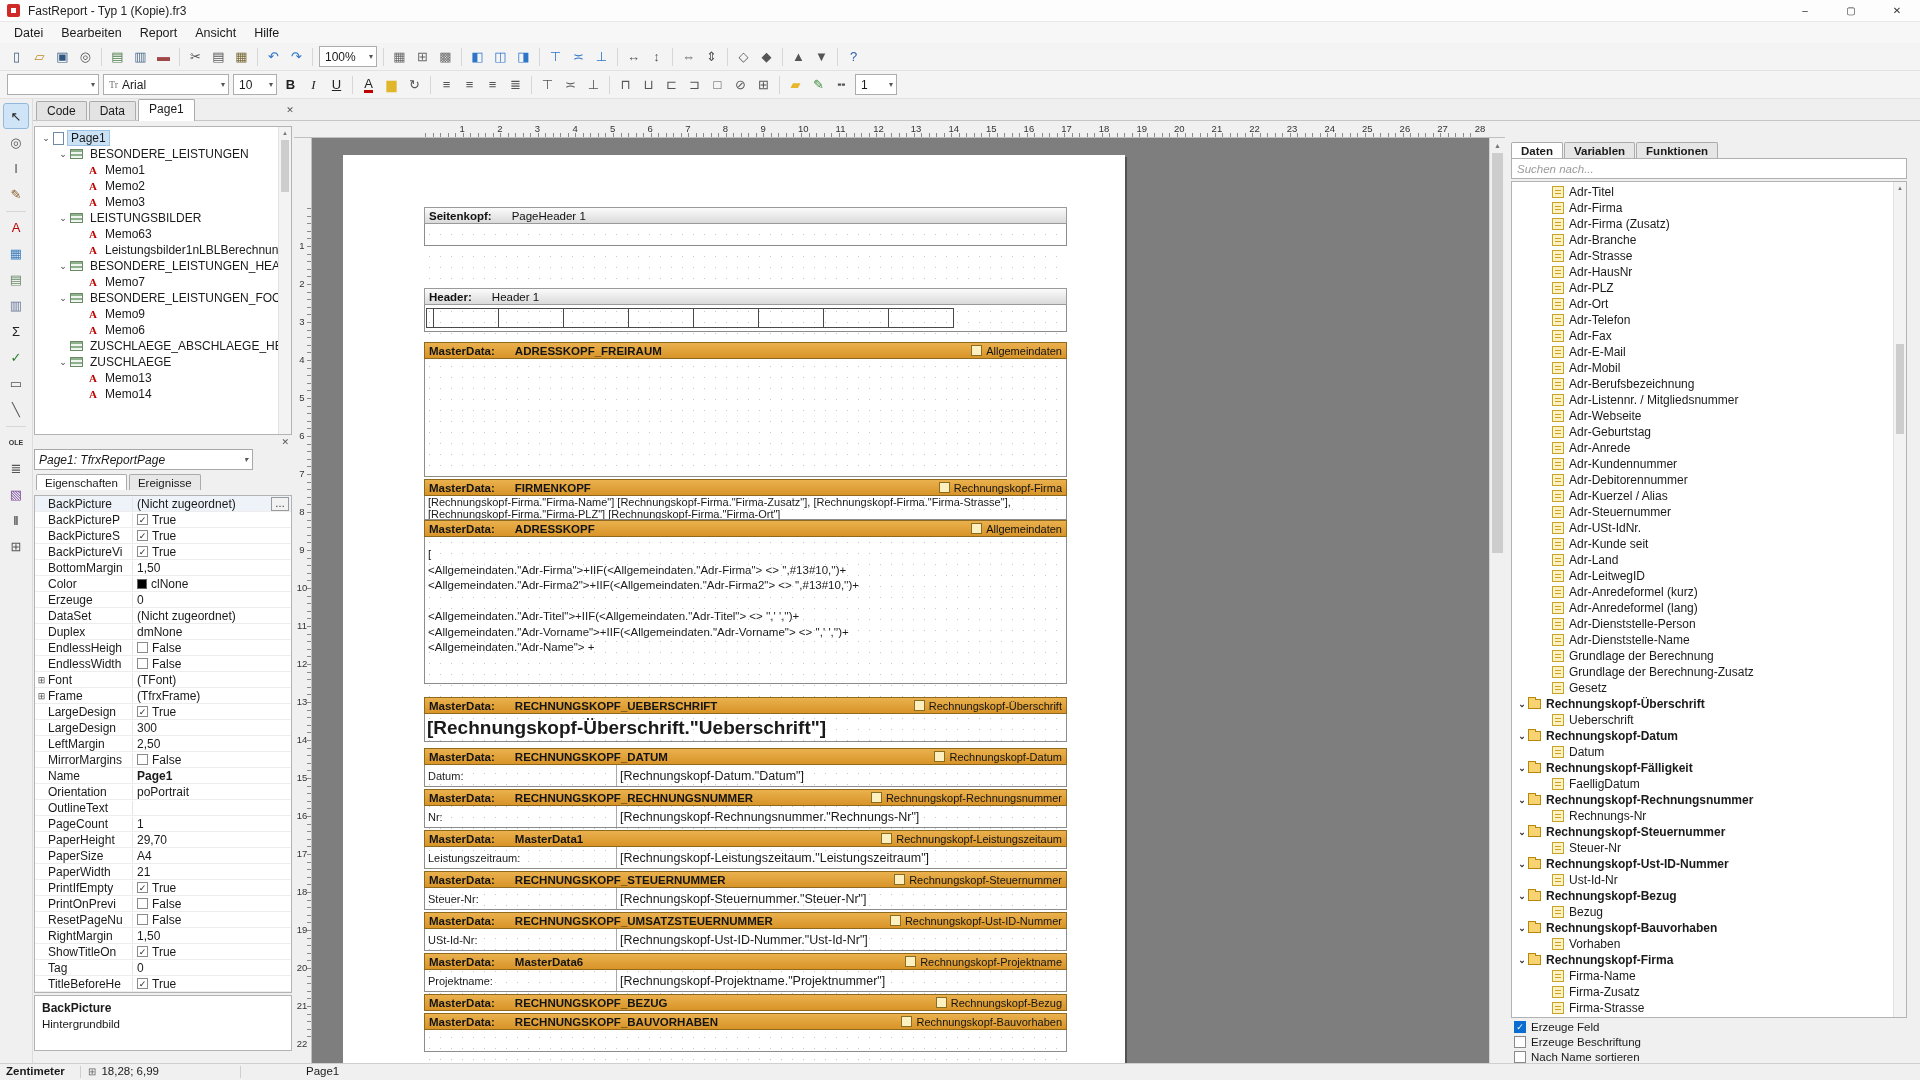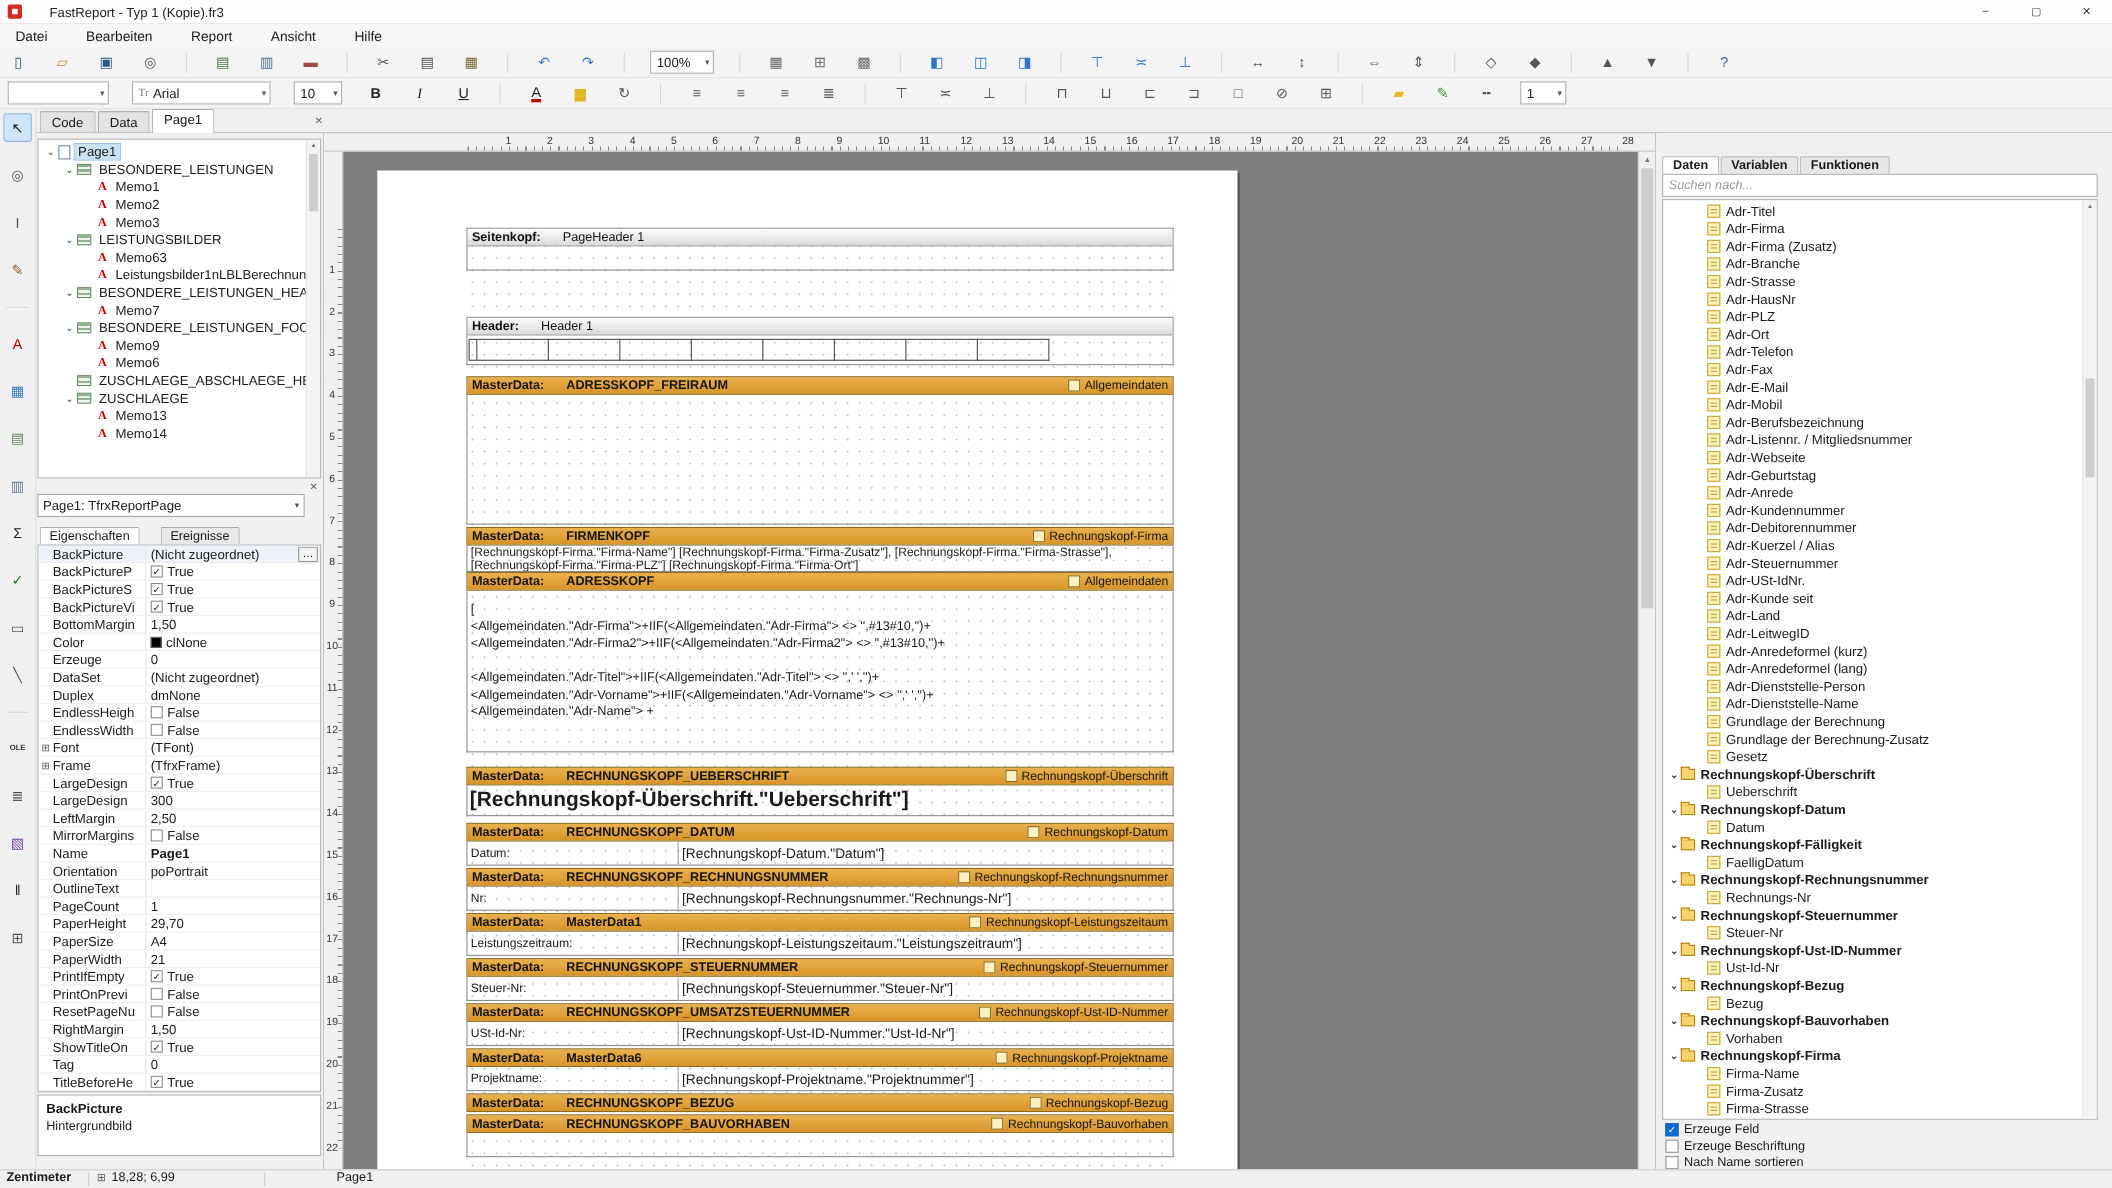--- a/index.html
+++ b/index.html
@@ -1,19 +1,19 @@
 <!DOCTYPE html>
 <html><head>
 <meta charset="utf-8">
 <style>
 *{margin:0;padding:0;box-sizing:border-box;}
 html,body{width:1920px;height:1080px;overflow:hidden;}
 body{font-family:"Liberation Sans",sans-serif;font-size:12px;color:#1a1a1a;background:#f0f0f0;}
 #app{position:relative;width:1920px;height:1080px;background:#f0f0f0;overflow:hidden;}
-.abs{position:absolute;gap:17px;}
+.abs{position:absolute;}
 
 
 #titlebar{left:0;top:0;width:1920px;height:22px;background:#fdfdfd;display:flex;align-items:center;border-bottom:1px solid #e8e8e8;}
 #app-icon{width:13px;height:13px;margin:0 8px 0 7px;background:#cf2a27;border-radius:2px;position:relative;flex:none;}
 #app-icon::after{content:"";position:absolute;inset:4px;background:#fff;}
 #window-title{font-size:12px;color:#222;white-space:nowrap;}
 #win-controls{margin-left:auto;display:flex;height:100%;}
 .win-btn{width:46px;height:100%;display:flex;align-items:center;justify-content:center;font-size:10px;color:#333;}
 
 
@@ -58,23 +58,23 @@
 .icon-memo{width:12px;margin-right:3px;color:#c00000;font-weight:bold;font-size:11px;font-family:"Liberation Serif",serif;text-align:center;flex:none;}
 .tree-row .lbl{padding:0 3px;}
 .tree-row.selected .lbl{background:#cbe2f5;outline:1px solid #9cc3e5;}
 .vscroll{position:absolute;right:0;top:0;bottom:0;width:13px;background:#f3f3f3;border-left:1px solid #e2e2e2;}
 .vscroll .sb-arrow{height:12px;display:flex;align-items:center;justify-content:center;font-size:6px;color:#777;}
 .vscroll .sb-thumb{margin:1px 2px;background:#cdcdcd;}
 
 
 #props-header{left:34px;top:437px;width:258px;height:12px;background:#f0f0f0;position:absolute;}
 #props-close{position:absolute;right:3px;top:0;font-size:9px;color:#555;}
-#obj-combo{left:34px;top:449px;width:243px;height:21px;background:#fff;border:1px solid #a8a8a8;display:flex;align-items:center;padding:0 4px;font-size:12px;}
+#obj-combo{left:34px;top:449px;width:219px;height:21px;background:#fff;border:1px solid #a8a8a8;display:flex;align-items:center;padding:0 4px;font-size:12px;font-style:italic;}
 #obj-combo .arrow{margin-left:auto;font-size:8px;color:#555;}
-#prop-tabs{left:34px;top:474px;width:258px;height:21px;display:flex;align-items:flex-end;padding-left:2px;}
+#prop-tabs{left:34px;top:474px;width:258px;height:21px;display:flex;align-items:flex-start;padding-left:2px;}
 .ptab{padding:2px 8px 1px 8px;font-size:11.5px;border:1px solid #ababab;border-bottom:none;background:#e8e8e8;margin-right:2px;border-radius:2px 2px 0 0;}
 .ptab.active{background:#fff;}
 #prop-grid{left:34px;top:495px;width:258px;height:498px;background:#fff;border:1px solid #b3b3b3;overflow:hidden;}
 .prow{height:16px;display:flex;align-items:center;border-bottom:1px solid #ededed;font-size:12px;}
 .prow.selected{background:#eef3fa;}
 .pexp{width:13px;text-align:center;font-size:9px;color:#555;flex:none;}
 .pname{width:85px;border-right:1px solid #e4e4e4;overflow:hidden;white-space:nowrap;flex:none;}
 .pval{flex:1;padding-left:4px;display:flex;align-items:center;overflow:hidden;white-space:nowrap;}
 .pcheck{width:11px;height:11px;border:1px solid #8a8a8a;background:#fff;font-size:9px;line-height:10px;text-align:center;margin-right:4px;flex:none;}
 .pswatch{width:10px;height:10px;border:1px solid #666;margin-right:4px;flex:none;}

